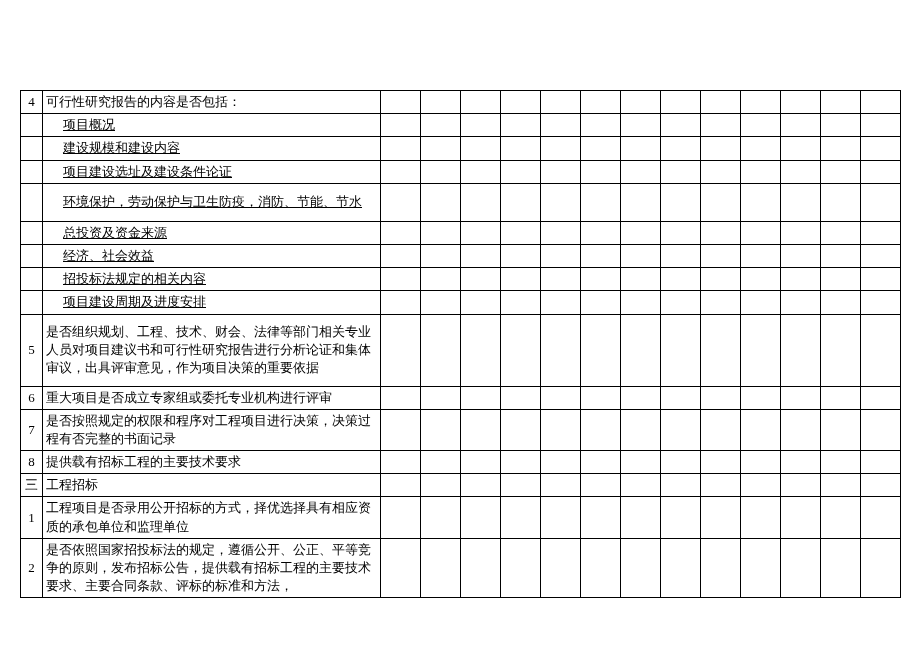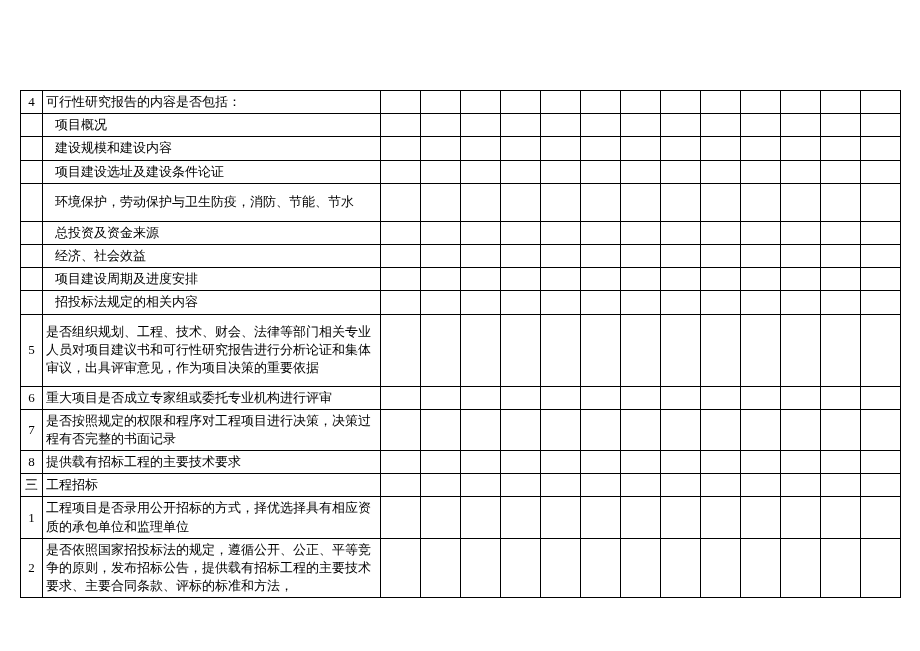--- a/index.html
+++ b/index.html
@@ -18,21 +18,21 @@
     td {
       border: 1px solid #000;
       padding: 2px 3px;
       vertical-align: middle;
       line-height: 1.4;
       height: 20px;
     }
     .col-num { width: 22px; text-align: center; }
     .col-main { width: 338px; text-align: left; }
     .col-blank { width: 40px; }
-    .indent { padding-left: 12px; }
+    .indent { padding-left: 20px; text-decoration: underline; }
     .tall2 { height: 38px; margin-left: 14px; }
     .tall3 { height: 56px; }
     .tall4 { height: 72px; }
   </style>
 </head>
 <body>
 
 <table>
   <tbody id="tbody">
       <tr>
@@ -149,38 +149,38 @@
         <td class="col-blank"></td>
         <td class="col-blank"></td>
         <td class="col-blank"></td>
         <td class="col-blank"></td>
         <td class="col-blank"></td>
         <td class="col-blank"></td>
         <td class="col-blank"></td>
       </tr>
       <tr>
         <td class="col-num"></td>
+        <td class="col-main indent">招投标法规定的相关内容</td>
+        <td class="col-blank"></td>
+        <td class="col-blank"></td>
+        <td class="col-blank"></td>
+        <td class="col-blank"></td>
+        <td class="col-blank"></td>
+        <td class="col-blank"></td>
+        <td class="col-blank"></td>
+        <td class="col-blank"></td>
+        <td class="col-blank"></td>
+        <td class="col-blank"></td>
+        <td class="col-blank"></td>
+        <td class="col-blank"></td>
+        <td class="col-blank"></td>
+      </tr>
+      <tr>
+        <td class="col-num"></td>
         <td class="col-main indent">项目建设周期及进度安排</td>
-        <td class="col-blank"></td>
-        <td class="col-blank"></td>
-        <td class="col-blank"></td>
-        <td class="col-blank"></td>
-        <td class="col-blank"></td>
-        <td class="col-blank"></td>
-        <td class="col-blank"></td>
-        <td class="col-blank"></td>
-        <td class="col-blank"></td>
-        <td class="col-blank"></td>
-        <td class="col-blank"></td>
-        <td class="col-blank"></td>
-        <td class="col-blank"></td>
-      </tr>
-      <tr>
-        <td class="col-num"></td>
-        <td class="col-main indent">招投标法规定的相关内容</td>
         <td class="col-blank"></td>
         <td class="col-blank"></td>
         <td class="col-blank"></td>
         <td class="col-blank"></td>
         <td class="col-blank"></td>
         <td class="col-blank"></td>
         <td class="col-blank"></td>
         <td class="col-blank"></td>
         <td class="col-blank"></td>
         <td class="col-blank"></td>

